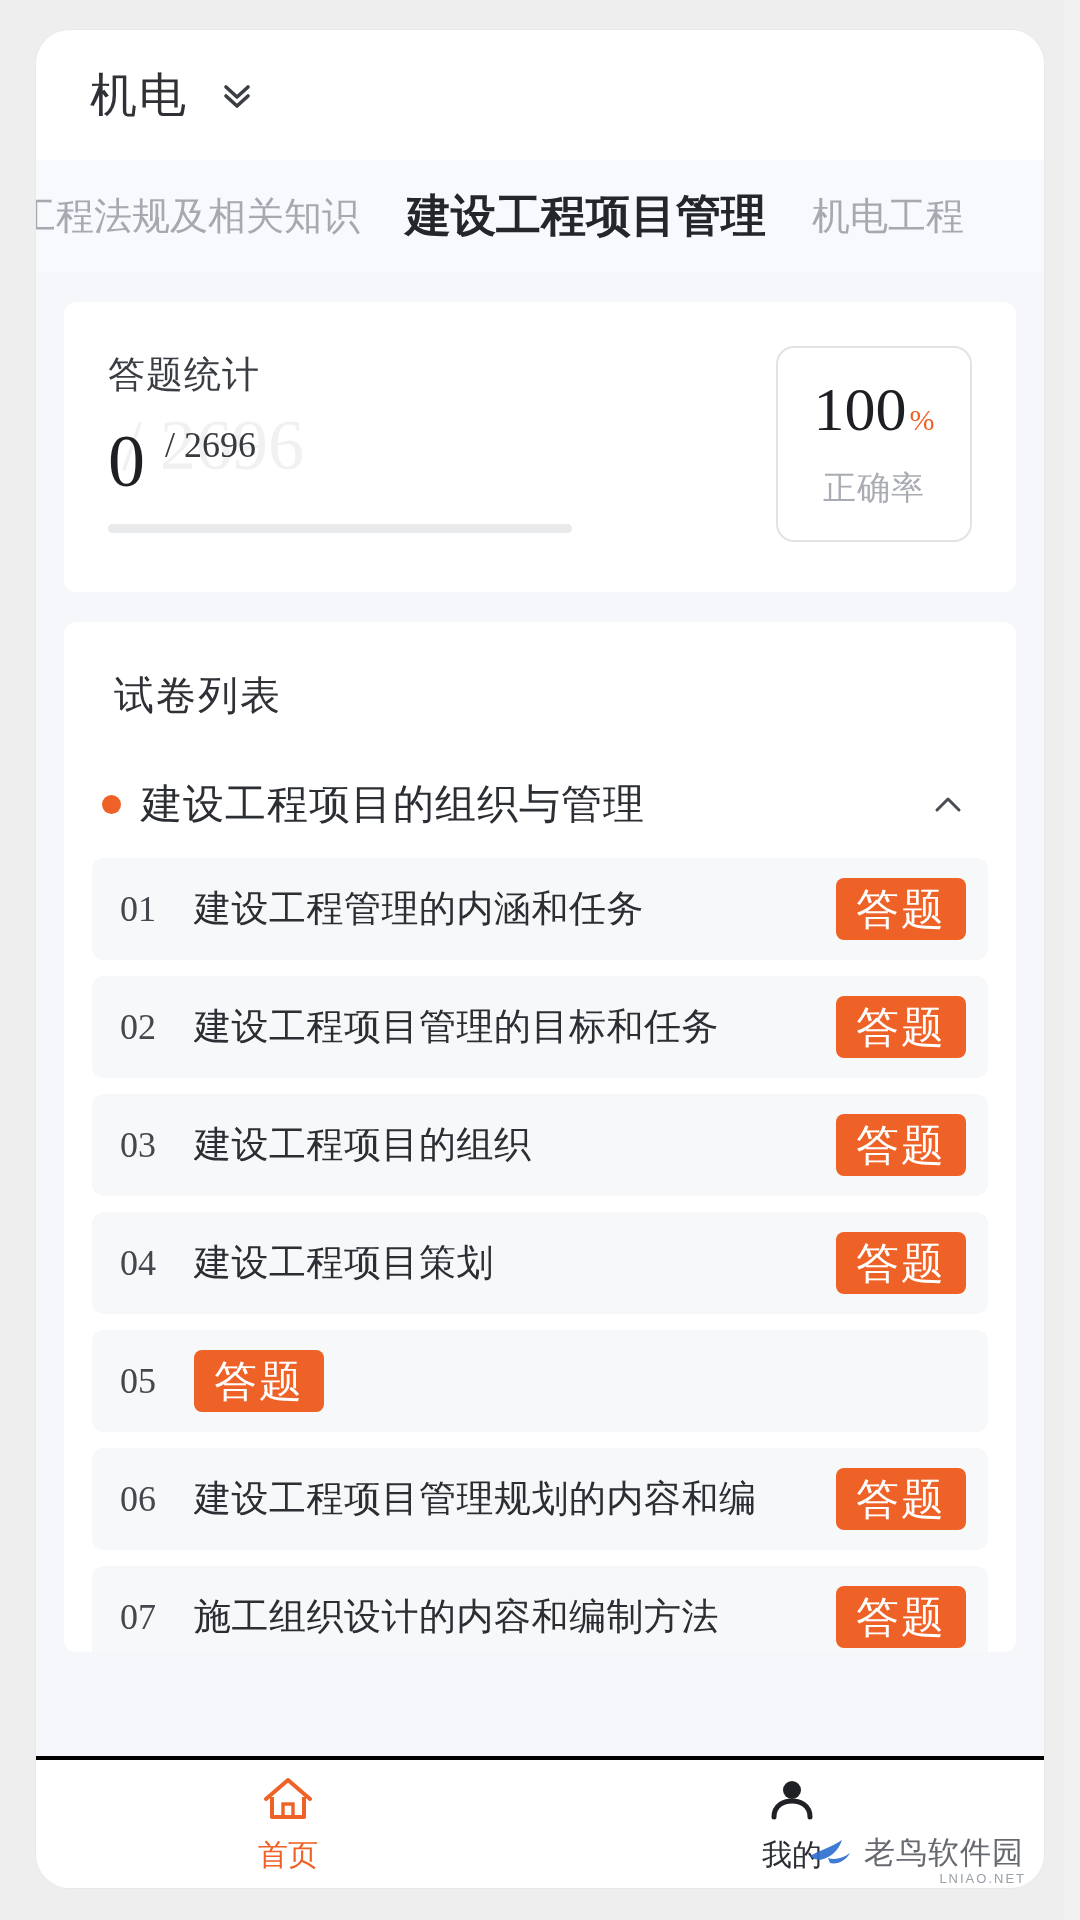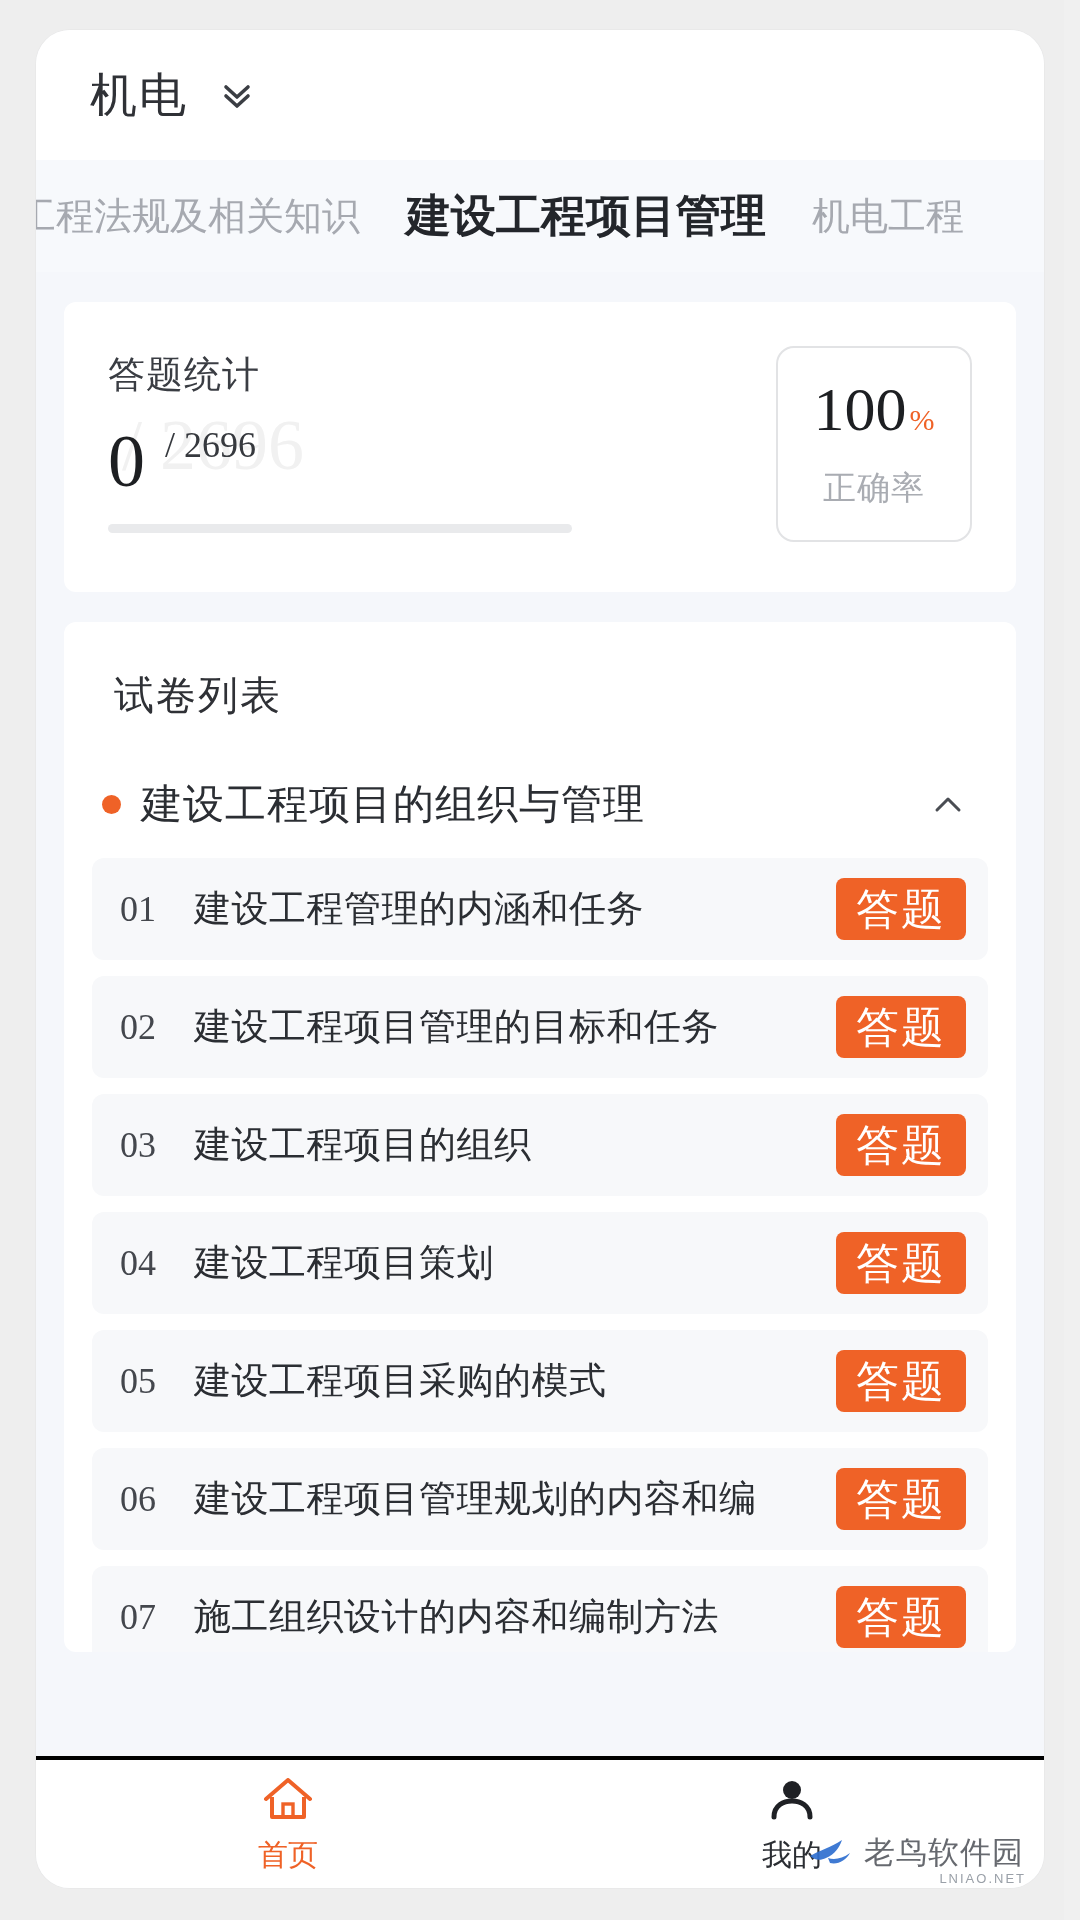--- a/index.html
+++ b/index.html
@@ -362,21 +362,20 @@
           <span class="q-name">建设工程项目的组织</span>
           <button class="q-btn">答题</button>
         </div>
         <div class="quiz-item">
           <span class="q-num">04</span>
           <span class="q-name">建设工程项目策划</span>
           <button class="q-btn">答题</button>
         </div>
         <div class="quiz-item">
           <span class="q-num">05</span>
-          <span class="q-name">建设工程项目采购的模式</span>
           <button class="q-btn">答题</button>
         </div>
         <div class="quiz-item">
           <span class="q-num">06</span>
           <span class="q-name">建设工程项目管理规划的内容和编</span>
           <button class="q-btn">答题</button>
         </div>
         <div class="quiz-item">
           <span class="q-num">07</span>
           <span class="q-name">施工组织设计的内容和编制方法</span>

